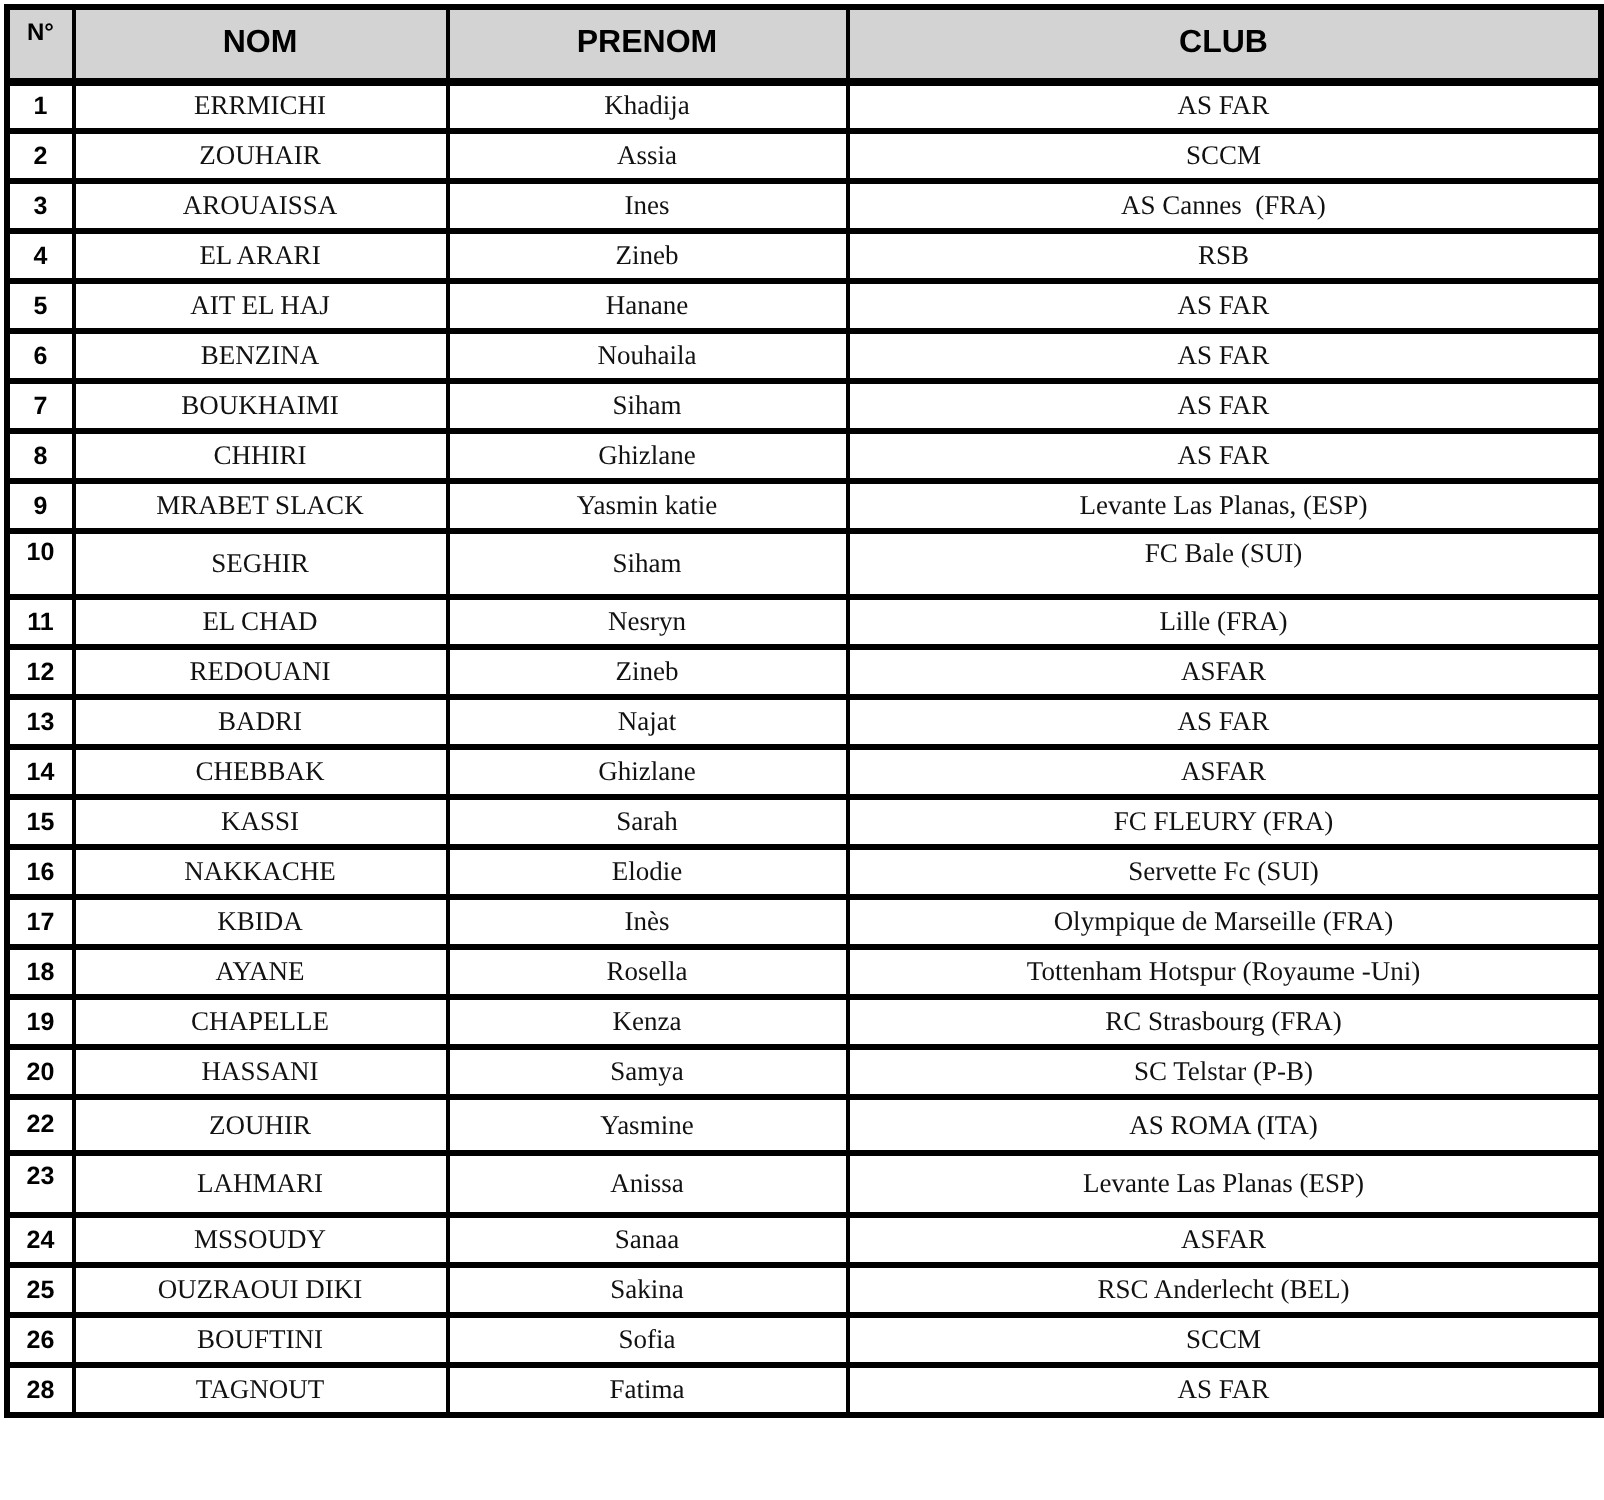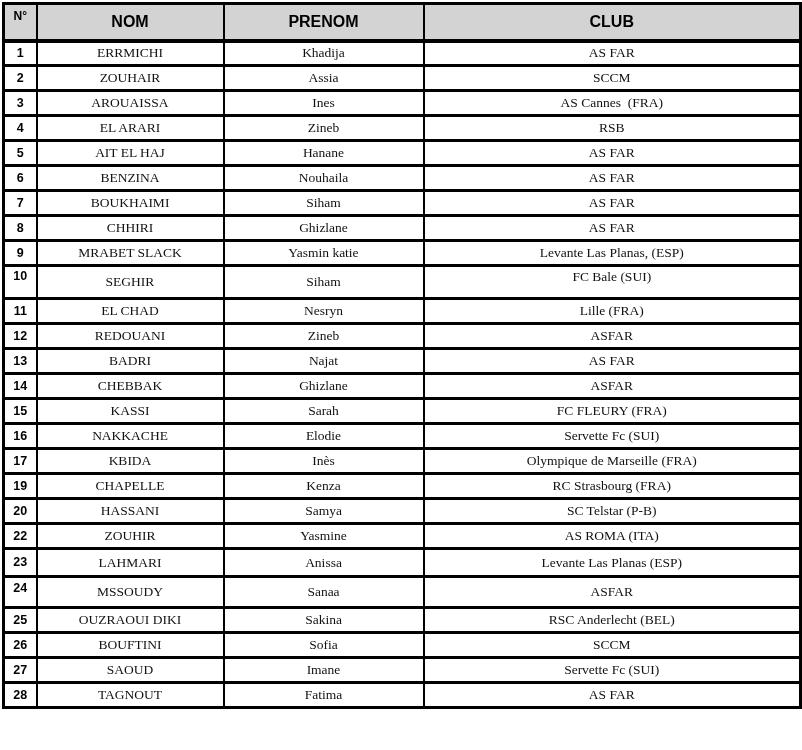--- a/index.html
+++ b/index.html
@@ -187,20 +187,26 @@
           <td class="prenom-cell">Elodie</td>
           <td class="club-cell">Servette Fc (SUI)</td>
         </tr>
         <tr>
           <td class="num-cell">17</td>
           <td class="nom-cell">KBIDA</td>
           <td class="prenom-cell">Inès</td>
           <td class="club-cell">Olympique de Marseille (FRA)</td>
         </tr>
         <tr>
+          <td class="num-cell">18</td>
+          <td class="nom-cell">AYANE</td>
+          <td class="prenom-cell">Rosella</td>
+          <td class="club-cell">Tottenham Hotspur (Royaume -Uni)</td>
+        </tr>
+        <tr>
           <td class="num-cell">19</td>
           <td class="nom-cell">CHAPELLE</td>
           <td class="prenom-cell">Kenza</td>
           <td class="club-cell">RC Strasbourg (FRA)</td>
         </tr>
         <tr>
           <td class="num-cell">20</td>
           <td class="nom-cell">HASSANI</td>
           <td class="prenom-cell">Samya</td>
           <td class="club-cell">SC Telstar (P-B)</td>
@@ -227,26 +233,20 @@
           <td class="num-cell">25</td>
           <td class="nom-cell">OUZRAOUI DIKI</td>
           <td class="prenom-cell">Sakina</td>
           <td class="club-cell">RSC Anderlecht (BEL)</td>
         </tr>
         <tr>
           <td class="num-cell">26</td>
           <td class="nom-cell">BOUFTINI</td>
           <td class="prenom-cell">Sofia</td>
           <td class="club-cell">SCCM</td>
-        </tr>
-        <tr>
-          <td class="num-cell">27</td>
-          <td class="nom-cell">SAOUD</td>
-          <td class="prenom-cell">Imane</td>
-          <td class="club-cell">Servette Fc (SUI)</td>
         </tr>
         <tr>
           <td class="num-cell">28</td>
           <td class="nom-cell">TAGNOUT</td>
           <td class="prenom-cell">Fatima</td>
           <td class="club-cell">AS FAR</td>
         </tr>
       </tbody>
   </table>
 </div>

